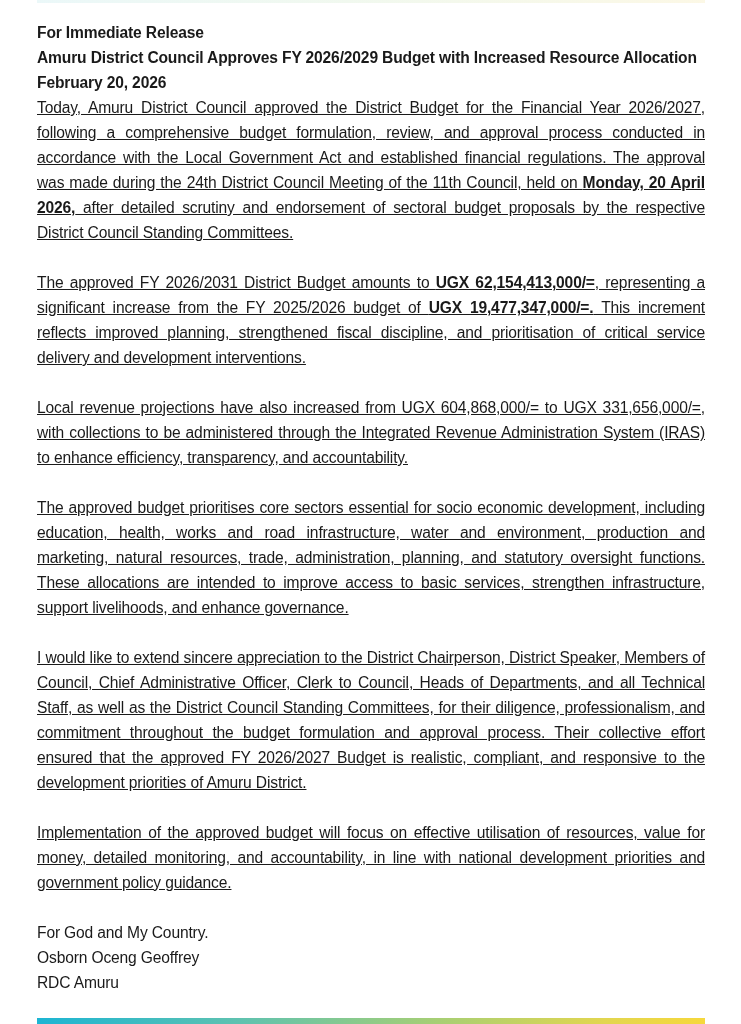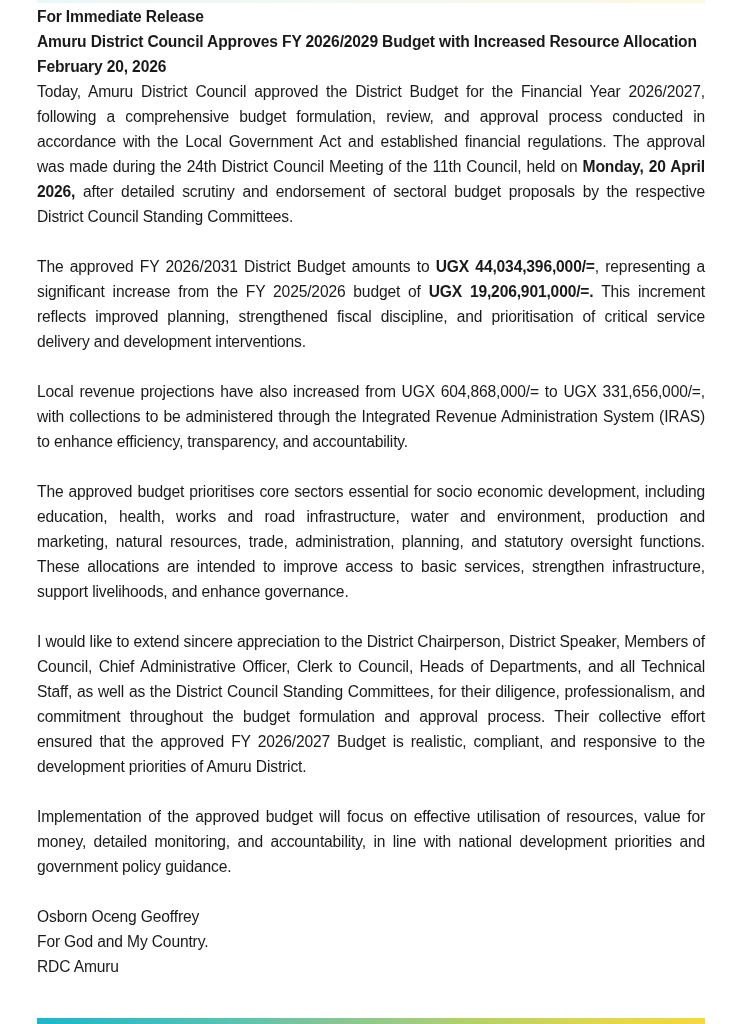--- a/index.html
+++ b/index.html
@@ -20,39 +20,39 @@
       left: 37px;
       right: 36px;
       top: 0;
       height: 3px;
       background: linear-gradient(90deg, #e6f6f7 0%, #eef7ea 50%, #fbf6df 100%);
       opacity: 0.8;
     }
     .doc {
       position: absolute;
       left: 37px;
-      top: 4px;
+      top: 20px;
       width: 668px;
       font-size: 15.6px;
       line-height: 25px;
       letter-spacing: -0.15px;
     }
     .doc p {
       margin: 0;
       text-align: justify;
     }
     .hdr {
       font-weight: bold;
       text-align: justify;
     }
     .hdr.headline {
       text-align: justify;
       text-align-last: left;
     }
-    .para { margin-bottom: 25px !important; }
+    .para { margin-bottom: 25px !important; text-decoration: underline; }
     .sig-line { text-align: left !important; }
     b { font-weight: bold; }
     .bottom-bar {
       position: absolute;
       left: 37px;
       width: 668px;
       top: 1018px;
       height: 6px;
       background: linear-gradient(90deg, #1cb5d3 0%, #5ec2b0 30%, #a7cf74 60%, #e2d650 85%, #f6d83c 100%);
     }
@@ -62,28 +62,28 @@
 
 <div class="top-fade"></div>
 
 <div class="doc">
   <p class="hdr">For Immediate Release</p>
   <p class="hdr headline">Amuru District Council Approves FY 2026/2029 Budget with Increased Resource Allocation</p>
   <p class="hdr">February 20, 2026</p>
 
   <p class="para"><span>Today, Amuru District Council approved the District Budget for the Financial Year 2026/2027, following a comprehensive budget formulation, review, and approval process conducted in accordance with the Local Government Act and established financial regulations. The approval was made during the 24th District Council Meeting of the 11th Council, held on </span><b>Monday, 20 April 2026,</b><span> after detailed scrutiny and endorsement of sectoral budget proposals by the respective District Council Standing Committees.</span></p>
 
-  <p class="para"><span>The approved FY 2026/2031 District Budget amounts to </span><b>UGX 44,034,396,000/=</b><span>, representing a significant increase from the FY 2025/2026 budget of </span><b>UGX 19,206,901,000/=.</b><span> This increment reflects improved planning, strengthened fiscal discipline, and prioritisation of critical service delivery and development interventions.</span></p>
+  <p class="para"><span>The approved FY 2026/2031 District Budget amounts to </span><b>UGX 62,154,413,000/=</b><span>, representing a significant increase from the FY 2025/2026 budget of </span><b>UGX 19,477,347,000/=.</b><span> This increment reflects improved planning, strengthened fiscal discipline, and prioritisation of critical service delivery and development interventions.</span></p>
 
   <p class="para">Local revenue projections have also increased from UGX 604,868,000/= to UGX 331,656,000/=, with collections to be administered through the Integrated Revenue Administration System (IRAS) to enhance efficiency, transparency, and accountability.</p>
 
   <p class="para">The approved budget prioritises core sectors essential for socio economic development, including education, health, works and road infrastructure, water and environment, production and marketing, natural resources, trade, administration, planning, and statutory oversight functions. These allocations are intended to improve access to basic services, strengthen infrastructure, support livelihoods, and enhance governance.</p>
 
   <p class="para">I would like to extend sincere appreciation to the District Chairperson, District Speaker, Members of Council, Chief Administrative Officer, Clerk to Council, Heads of Departments, and all Technical Staff, as well as the District Council Standing Committees, for their diligence, professionalism, and commitment throughout the budget formulation and approval process. Their collective effort ensured that the approved FY 2026/2027 Budget is realistic, compliant, and responsive to the development priorities of Amuru District.</p>
 
   <p class="para">Implementation of the approved budget will focus on effective utilisation of resources, value for money, detailed monitoring, and accountability, in line with national development priorities and government policy guidance.</p>
 
+  <p class="sig-line">For God and My Country.</p>
   <p class="sig-line">Osborn Oceng Geoffrey</p>
-  <p class="sig-line">For God and My Country.</p>
   <p class="sig-line">RDC Amuru</p>
 </div>
 
 <div class="bottom-bar"></div>
 
 </body></html>

